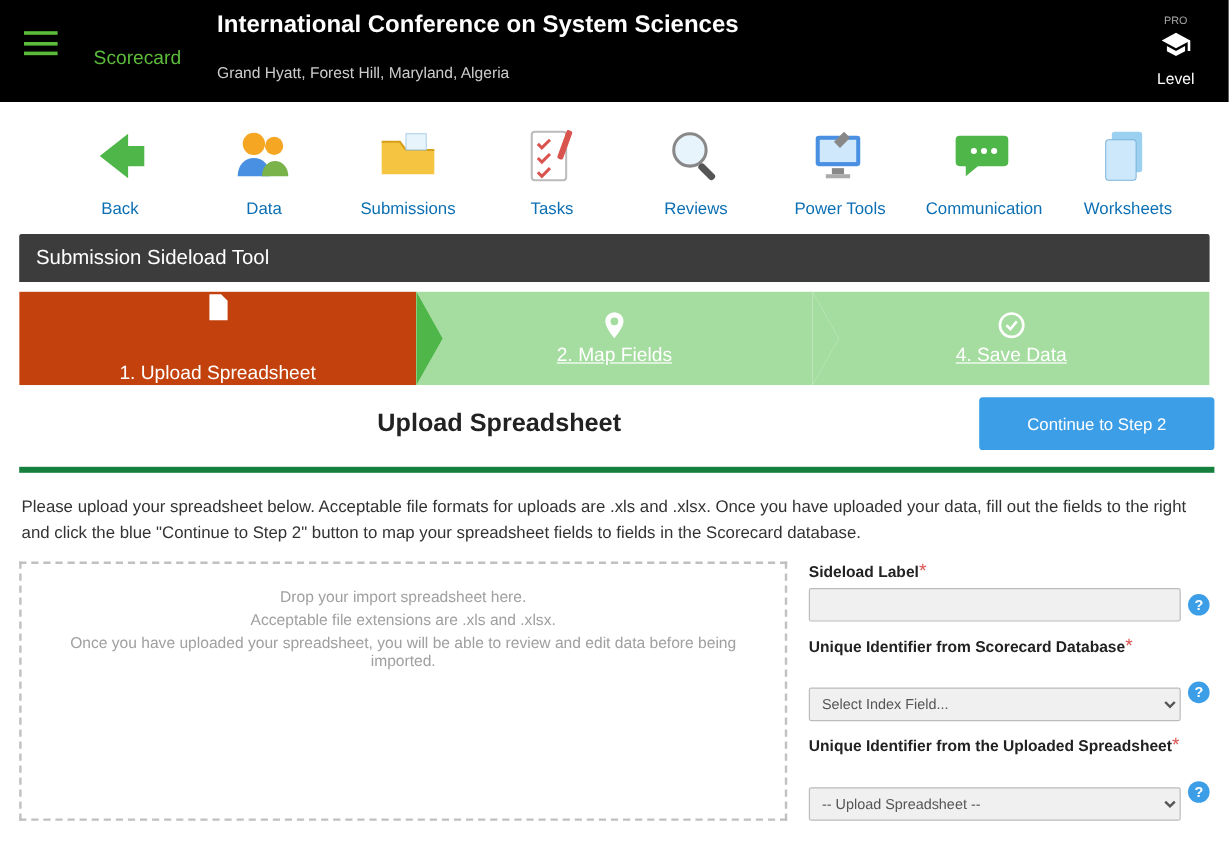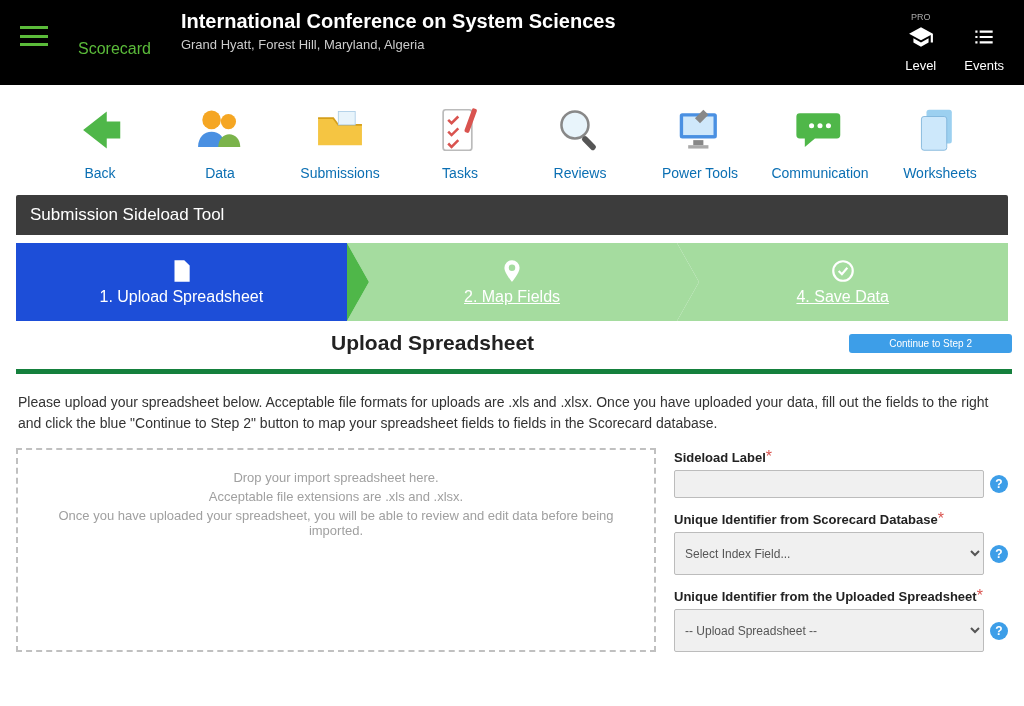--- a/index.html
+++ b/index.html
@@ -6,74 +6,74 @@
 body { background: #fff; width: 1024px; height: 706px; overflow: hidden; }
 
 
 .header { background: #000; height: 85px; display: flex; align-items: flex-start; padding: 8px 20px 0 20px; }
 .header-left { display: flex; align-items: flex-start; }
 .menu-icon { width: 28px; height: 20px; display: flex; flex-direction: column; justify-content: space-between; margin-top: 6px; margin-right: 30px; cursor: pointer; }
 .menu-icon span { display: block; height: 3px; background: #5bbb3a; width: 100%; }
 .scorecard-label { color: #5bbb3a; font-size: 16px; margin-top: 32px; margin-left: -58px; }
 .titleblock { margin-left: 30px; }
 .conf-title { color: #fff; font-size: 20px; font-weight: bold; margin-top: 2px; }
-.conf-sub { color: #ccc; font-size: 13px; margin-top: 4px; }
-.header-right { margin-left: auto; display: flex; gap: 28px; align-items: flex-start; padding-top: 4px;}
+.conf-sub { color: #ccc; font-size: 13px; margin-top: 20px; }
+.header-right { margin-left: auto; display: flex; gap: 28px; align-items: flex-start; padding-top: 4px; flex-direction: column;}
 .hdr-item { display: flex; flex-direction: column; align-items: center; color: #fff; font-size: 13px; cursor: pointer;}
 .hdr-pro { font-size: 9px; color: #aaa; text-align: center; }
 .hdr-icon { width: 26px; height: 26px; margin: 2px 0 8px 0; display:flex;align-items:center;justify-content:center;}
 .hdr-icon svg { width: 26px; height: 26px; fill: #fff; }
 
 
 .toolbar { display: flex; justify-content: space-between; padding: 18px 44px 14px 60px; }
 .tool { display: flex; flex-direction: column; align-items: center; gap: 8px; cursor: pointer; width: 80px; }
 .tool-label { color: #0b6fb3; font-size: 14px; }
 .tool-icon { width: 54px; height: 54px; display:flex;align-items:center;justify-content:center; }
 
 
 .section-bar { background: #3c3c3c; color: #fff; padding: 10px 14px; margin: 0 16px; font-size: 17px; border-radius: 2px 2px 0 0;}
 
 
 .steps { display: flex; margin: 8px 16px 0 16px; height: 78px; overflow:hidden;}
 .step { flex: 1; position: relative; display:flex; flex-direction:column; align-items:center; justify-content:center; color:#fff; }
-.step.active { background: #1d4ed8; }
+.step.active { background: #c2410c; justify-content: space-between; }
 .step.inactive { background: #a5dc9f; text-decoration: underline; }
 .step:not(:last-child)::after {
   content:""; position:absolute; right:-22px; top:0; width:0; height:0;
   border-top:39px solid transparent; border-bottom:39px solid transparent;
   border-left:22px solid; z-index:2;
 }
 .step.active:not(:last-child)::after { border-left-color:#4fb749; }
 .step.inactive:not(:last-child)::after { border-left-color:#a5dc9f; }
 .step:not(:first-child)::before{
   content:""; position:absolute; left:0; top:0; width:0; height:0;
   border-top:39px solid transparent; border-bottom:39px solid transparent;
   border-left:22px solid #fff; z-index:1;
 }
 .step-icon { height:26px; width:26px; margin-bottom:4px;}
 .step-label { font-size: 16px; }
 
 
 .page-title-row { display:flex; align-items:center; margin: 10px 12px 0 16px; padding-bottom:14px; border-bottom:5px solid #15803d;justify-content:center;}
 .page-title { flex:1; text-align:center; font-size:21px; font-weight:bold; color:#222;}
-.continue-btn { background:#3d9ee8; color:#fff; border:none; font-size:10px; padding:4px 40px; border-radius:3px; cursor:pointer;}
+.continue-btn { background:#3d9ee8; color:#fff; border:none; font-size:14px; padding:14px 40px; border-radius:3px; cursor:pointer;}
 
 
 .instructions { margin: 18px 18px 14px 18px; font-size:14px; color:#333; line-height:1.5;}
 
 
 .lower { display:flex; margin: 6px 16px 0 16px; gap: 18px;}
 .dropzone { flex: 0 0 640px; border:2px dashed #c0c0c0; min-height:170px; display:flex; flex-direction:column; align-items:center; justify-content:flex-start; padding:20px 30px; color:#a0a0a0; font-size:13px; text-align:center; gap:4px;}
 .right-form { flex:1; display:flex; flex-direction:column; gap:12px;}
 .form-row { }
 .form-label { font-size:13px; font-weight:bold; color:#222; }
 .req { color:#d9534f; }
 .form-ctrl-row{ display:flex; align-items:center; gap:6px; margin-top:4px;}
 .text-input { flex:1; height:28px; border:1px solid #bcbcbc; border-radius:2px; background:#f0f0f0; padding:0 6px; font-size:13px;}
-.select-input { flex:1; height:43px; border:1px solid #bcbcbc; border-radius:2px; background:#f0f0f0; padding:0 6px; font-size:12px; color:#555;}
+.select-input { flex:1; height:28px; border:1px solid #bcbcbc; border-radius:2px; background:#f0f0f0; padding:0 6px; font-size:12px; color:#555;margin-top:21px;}
 .help-icon { width:18px; height:18px; border-radius:50%; background:#3d9ee8; color:#fff; display:flex;align-items:center;justify-content:center; font-size:12px; font-weight:bold; cursor:pointer;}
 </style>
 </head>
 <body>
 
 <div class="header">
   <div class="header-left">
     <div style="display:flex;flex-direction:row;align-items:center;">
       <div class="menu-icon">
         <span></span>

